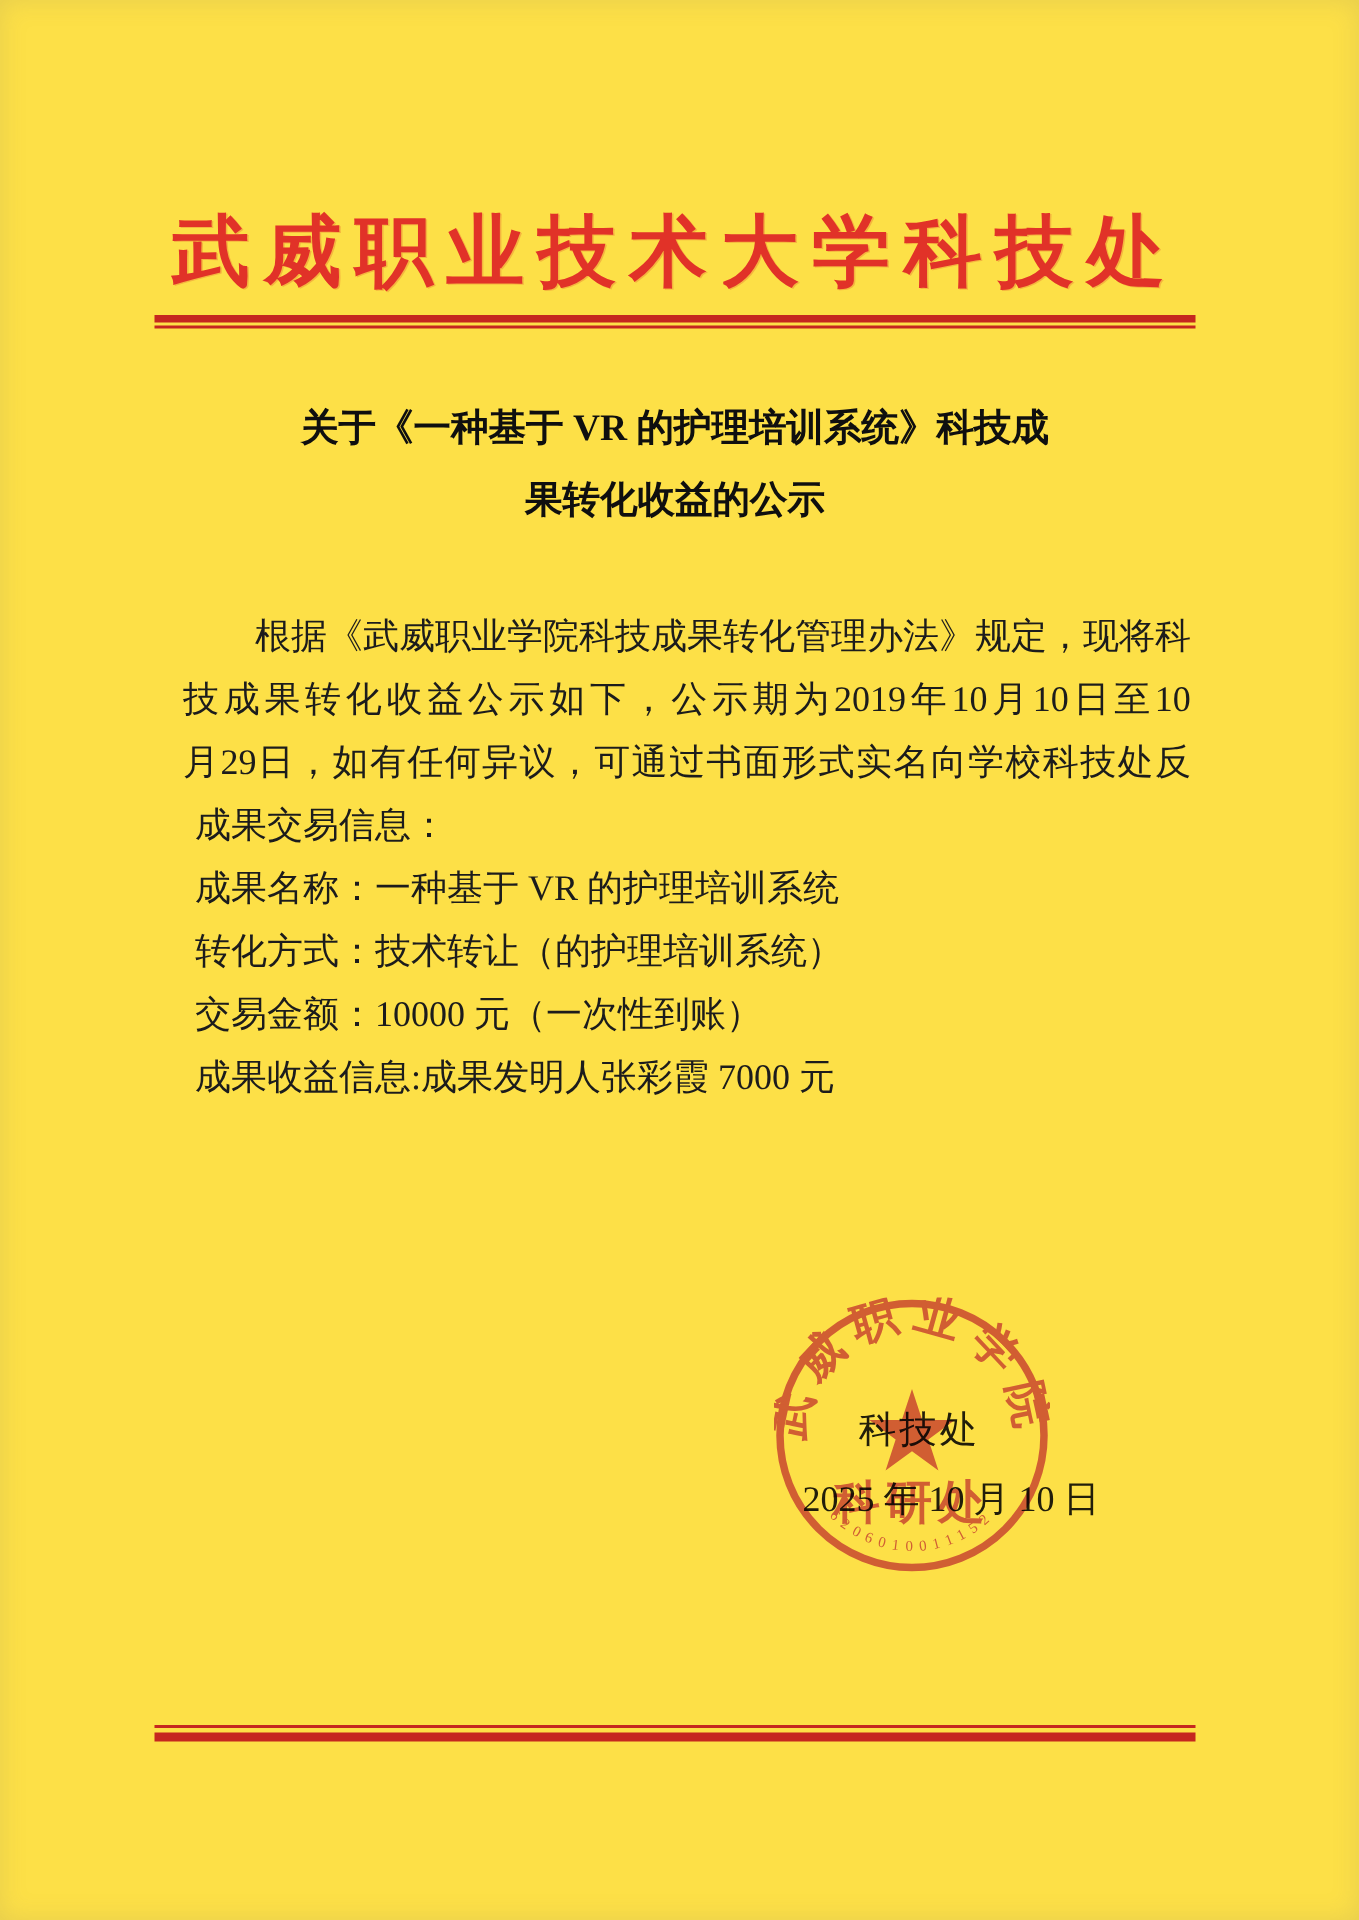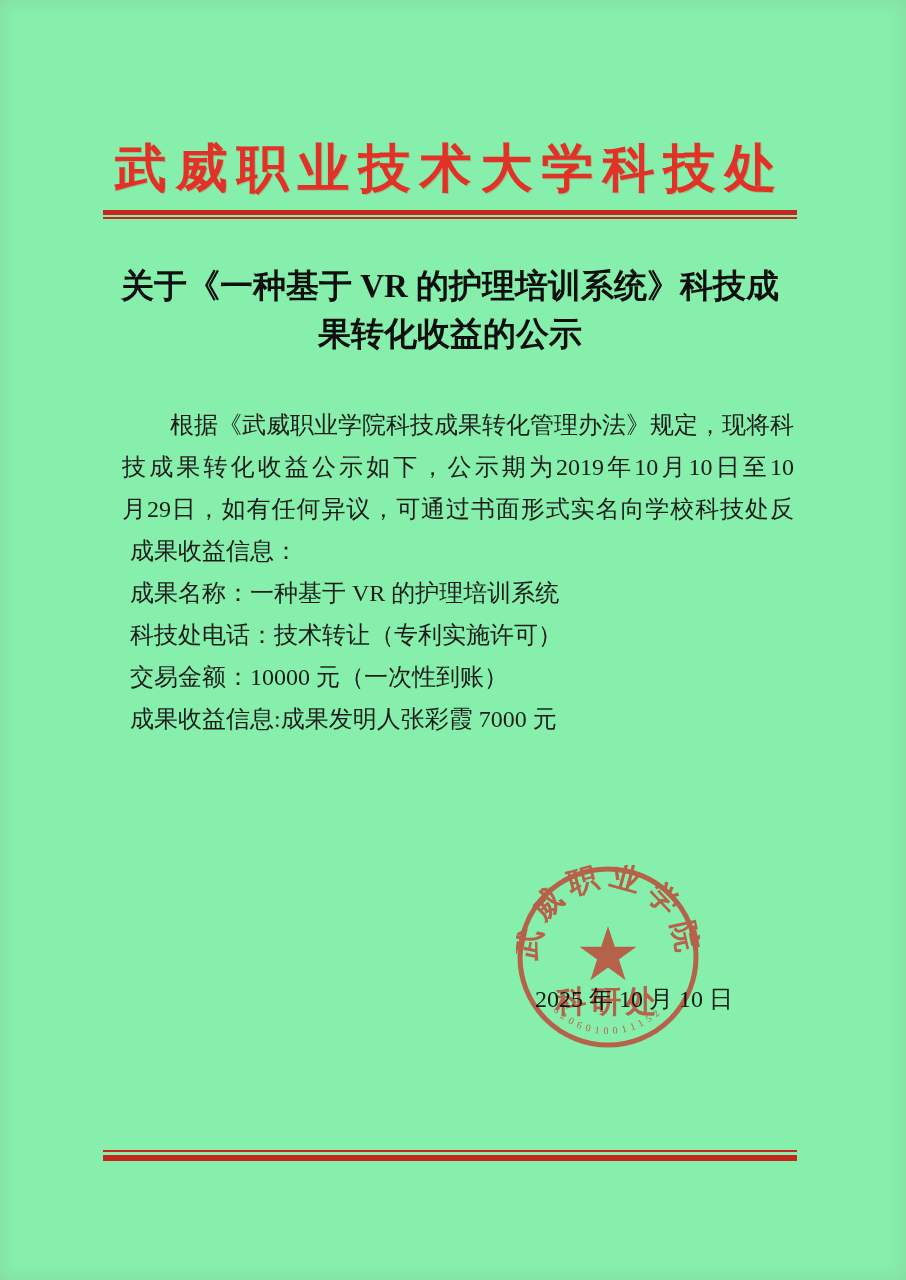--- a/index.html
+++ b/index.html
@@ -1,20 +1,20 @@
 <!DOCTYPE html>
 <html><head>
 <meta charset="utf-8">
 <style>
   html,body{margin:0;padding:0;background:#e9e7e4;}
   .page{
     position:relative;
     width:906px;height:1280px;
     margin:0 auto;
-    background:#86efac;
+    background:#fde047;
     overflow:hidden;
     font-family:"Liberation Serif","DejaVu Serif",serif;
     box-shadow:inset 0 0 18px rgba(120,115,105,.18);
   }
   
   .org-header{
     position:absolute;left:103px;top:138px;width:694px;height:62px;
     line-height:62px;text-align:center;
     font-size:52px;font-weight:bold;letter-spacing:9px;
     color:#e13228;white-space:nowrap;
@@ -25,21 +25,21 @@
   .rule .thin{height:2px;background:#c5271f;}
   .rule-top{top:210px;}
   .rule-top .thick{margin-bottom:2px;}
   .rule-bottom{top:1150px;}
   .rule-bottom .thin{margin-bottom:3px;}
   .rule-bottom .thick{height:6px;}
   
   .doc-title{
     position:absolute;left:103px;top:262px;width:694px;
     display:flex;flex-direction:column;align-items:center;
-    color:#0f0f0f;font-weight:bold;font-size:33px;
+    color:#0f0f0f;font-weight:bold;font-size:25px;
   }
   .doc-title .t-line{white-space:nowrap;line-height:48px;}
   
   .textblock{
     position:absolute;left:122px;top:404px;width:672px;
     font-size:24px;color:#1c1c1c;
   }
   .tline{height:42px;line-height:42px;}
   .jline{display:flex;justify-content:space-between;align-items:center;}
   .jline span{display:block;white-space:pre;}
@@ -155,23 +155,23 @@
         <span>名</span>
         <span>向</span>
         <span>学</span>
         <span>校</span>
         <span>科</span>
         <span>技</span>
         <span>处</span>
         <span>反</span>
       </div>
 
-    <div class="tline ditem">成果收益信息：</div>
+    <div class="tline ditem">成果交易信息：</div>
     <div class="tline ditem">成果名称：一种基于 VR 的护理培训系统</div>
-    <div class="tline ditem">科技处电话：技术转让（专利实施许可）</div>
+    <div class="tline ditem">转化方式：技术转让（的护理培训系统）</div>
     <div class="tline ditem">交易金额：10000 元（一次性到账）</div>
     <div class="tline ditem">成果收益信息:成果发明人张彩霞 7000 元</div>
   </div>
 
   <div class="seal">
     <svg width="184" height="184" viewBox="0 0 184 184" font-family="Liberation Serif, DejaVu Serif, serif">
       <g opacity="0.78">
         <circle cx="92" cy="92" r="88" fill="none" stroke="#c43a2e" stroke-width="5"></circle>
         <path id="sealArcTop" d="M 22.3 98.1 A 70 70 0 1 1 161.7 98.1" fill="none"></path>
         <text font-size="30" fill="#c43a2e" letter-spacing="8" font-weight="bold">
@@ -180,20 +180,21 @@
         <polygon points="92,61 98.8,81.7 120.5,81.7 102.9,94.6 109.6,115.3 92,102.5 74.4,115.3 81.1,94.6 63.5,81.7 85.2,81.7" fill="#c43a2e"></polygon>
         <text x="92" y="147" font-size="31" letter-spacing="4" fill="#c43a2e" text-anchor="middle" font-weight="bold">科研处</text>
         <path id="sealArcBottom" d="M 31.3 139.4 A 77 77 0 0 0 152.7 139.4" fill="none"></path>
         <text font-size="10" fill="#c43a2e" letter-spacing="4.5">
           <textPath href="#sealArcBottom" startOffset="50%" text-anchor="middle">6206010011152</textPath>
         </text>
       </g>
     </svg>
   </div>
 
+  <div class="sig-dept">科技处</div>
   <div class="sig-date">2025 年 10 月 10 日</div>
 
   <div class="rule rule-bottom">
     <div class="thin"></div>
     <div class="thick"></div>
   </div>
 
 </div>
 
 </body></html>

